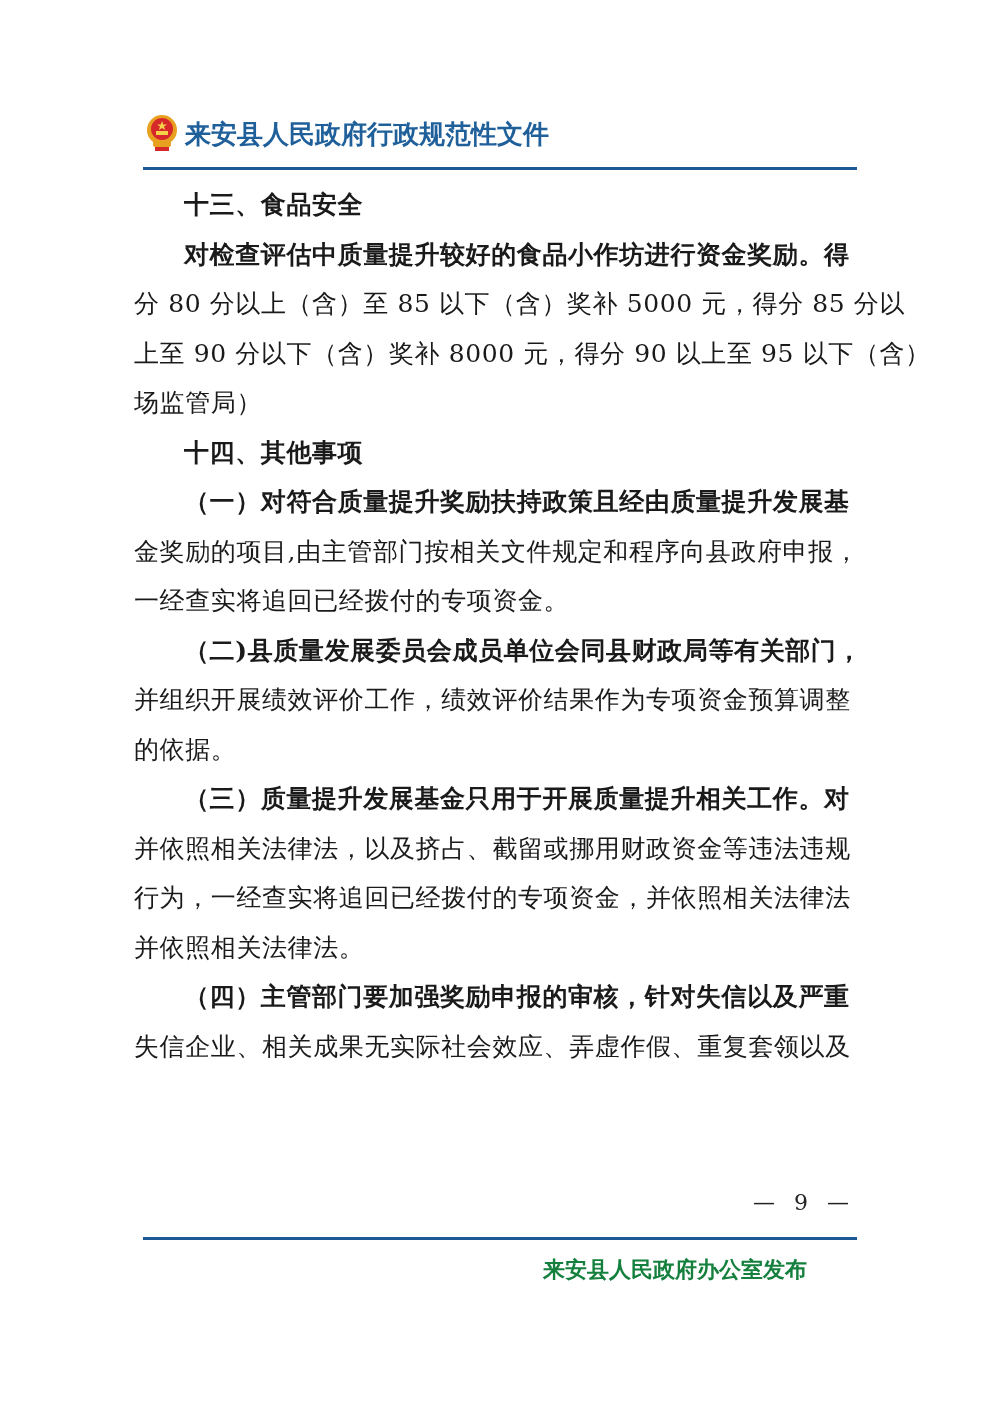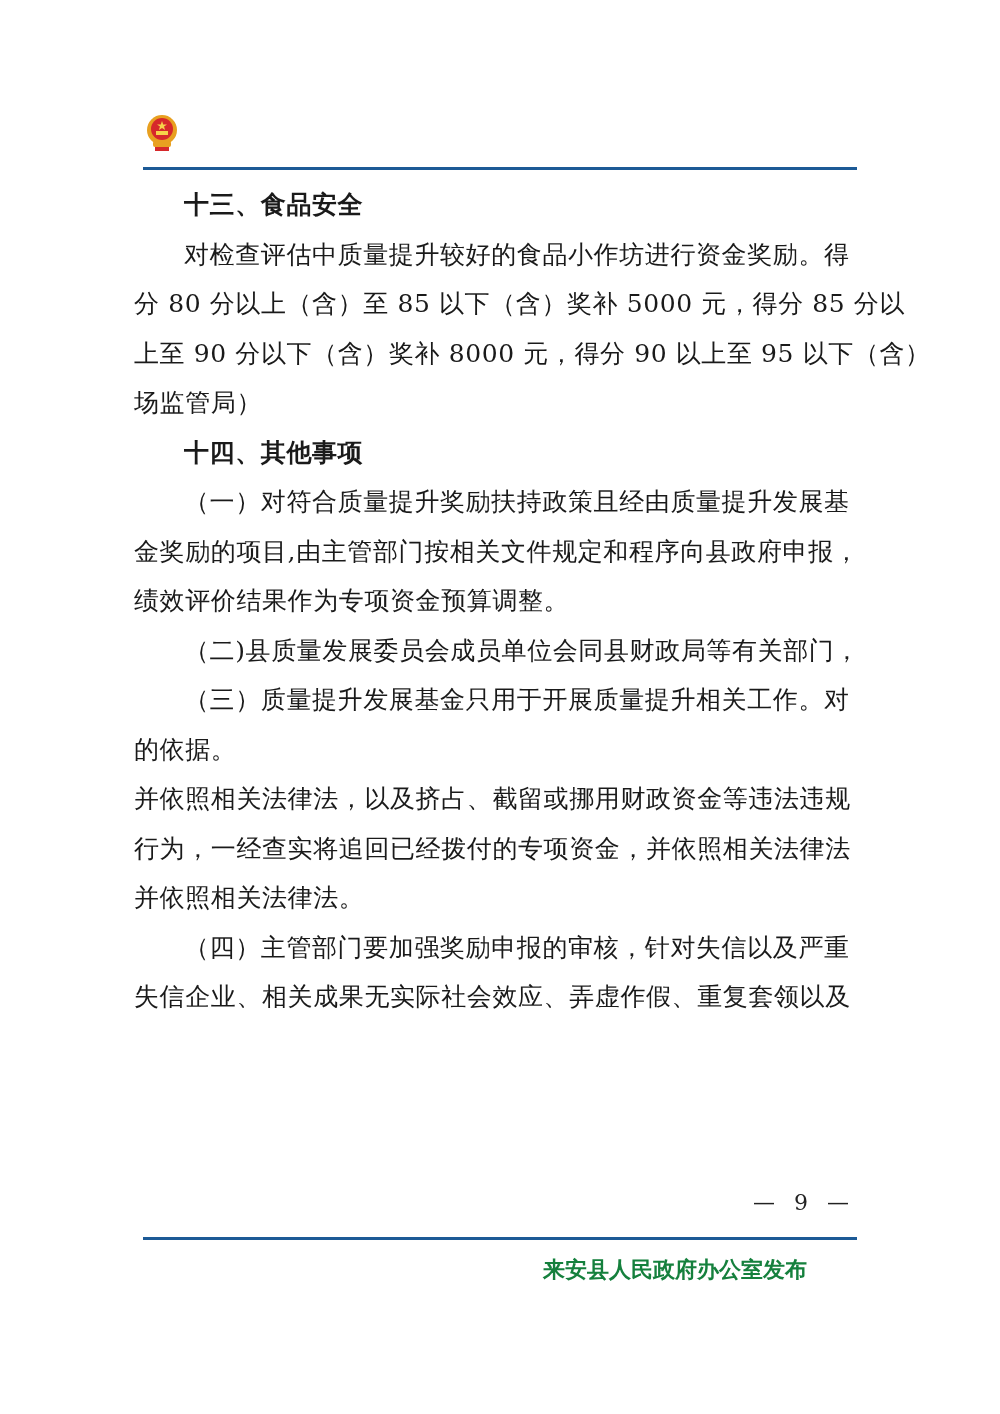--- a/index.html
+++ b/index.html
@@ -5,58 +5,60 @@
   html, body { margin:0; padding:0; background:#fff; }
   body { width:1000px; height:1414px; position:relative; overflow:hidden;
          font-family: "DejaVu Serif", "Liberation Serif", serif; color:#1a1a1a; }
   .header { position:absolute; left:145px; top:112px; height:44px; display:flex; align-items:center; }
   .emblem { width:34px; height:40px; margin-right:6px; }
   .header-title { font-family: "DejaVu Sans", "Liberation Sans", sans-serif; font-weight:bold;
                   font-size:26px; color:#1f5f9a; letter-spacing:0px; }
   .rule-top { position:absolute; left:143px; top:167px; width:714px; height:3px; background:#1c5a96; }
   .content { position:absolute; left:134px; top:180px; width:712px; }
   .line { height:49.5px; line-height:49.5px; font-size:25px; white-space:nowrap; letter-spacing:0.6px; }
-  .indent { padding-left:50px; }
+  .indent { padding-left:50px;font-weight:bold; }
   .heading { font-family: "DejaVu Sans", "Liberation Sans", sans-serif; font-weight:bold; font-size:25px; }
   .pagenum { position:absolute; right:145px; top:1190px; font-size:22px; letter-spacing:6px; color:#222; }
   .rule-bottom { position:absolute; left:143px; top:1237px; width:714px; height:3px; background:#1c5a96; }
   .footer { position:absolute; left:543px; top:1255px; font-family: "DejaVu Sans", "Liberation Sans", sans-serif;
             font-weight:bold; font-size:22px; color:#15803d; }
 </style>
 </head>
 <body>
 
 <div class="header">
   <svg class="emblem" viewBox="0 0 34 40">
     <ellipse cx="17" cy="16" rx="15" ry="15" fill="#e8a020"></ellipse>
     <circle cx="17" cy="15" r="11" fill="#d6282b"></circle>
     <polygon points="17,7 18.2,10.5 22,10.5 19,12.6 20.1,16 17,13.9 13.9,16 15,12.6 12,10.5 15.8,10.5" fill="#f6d24a"></polygon>
     <rect x="11" y="17" width="12" height="4" fill="#f6d24a"></rect>
     <rect x="8" y="27" width="18" height="6" rx="2" fill="#e8a020"></rect>
     <rect x="10" y="33" width="14" height="4" fill="#d6282b"></rect>
   </svg>
+  <span class="header-title">来安县人民政府行政规范性文件</span>
 </div>
 <div class="rule-top"></div>
 
 <div class="content">
   <div class="line indent heading">十三、食品安全</div>
   <div class="line indent">对检查评估中质量提升较好的食品小作坊进行资金奖励。得</div>
   <div class="line">分 80 分以上（含）至 85 以下（含）奖补 5000 元，得分 85 分以</div>
   <div class="line">上至 90 分以下（含）奖补 8000 元，得分 90 以上至 95 以下（含）</div>
   <div class="line">场监管局）</div>
 
   <div class="line indent heading">十四、其他事项</div>
   <div class="line indent">（一）对符合质量提升奖励扶持政策且经由质量提升发展基</div>
   <div class="line">金奖励的项目,由主管部门按相关文件规定和程序向县政府申报，</div>
-  <div class="line">绩效评价结果作为专项资金预算调整。</div>
+  <div class="line">一经查实将追回已经拨付的专项资金。</div>
 
   <div class="line indent">（二)县质量发展委员会成员单位会同县财政局等有关部门，</div>
+  <div class="line">并组织开展绩效评价工作，绩效评价结果作为专项资金预算调整</div>
+  <div class="line">的依据。</div>
+
   <div class="line indent">（三）质量提升发展基金只用于开展质量提升相关工作。对</div>
-
-  <div class="line">的依据。</div>
   <div class="line">并依照相关法律法，以及挤占、截留或挪用财政资金等违法违规</div>
   <div class="line">行为，一经查实将追回已经拨付的专项资金，并依照相关法律法</div>
   <div class="line">并依照相关法律法。</div>
 
   <div class="line indent">（四）主管部门要加强奖励申报的审核，针对失信以及严重</div>
   <div class="line">失信企业、相关成果无实际社会效应、弄虚作假、重复套领以及</div>
 </div>
 
 <div class="pagenum">— 9 —</div>
 <div class="rule-bottom"></div>

